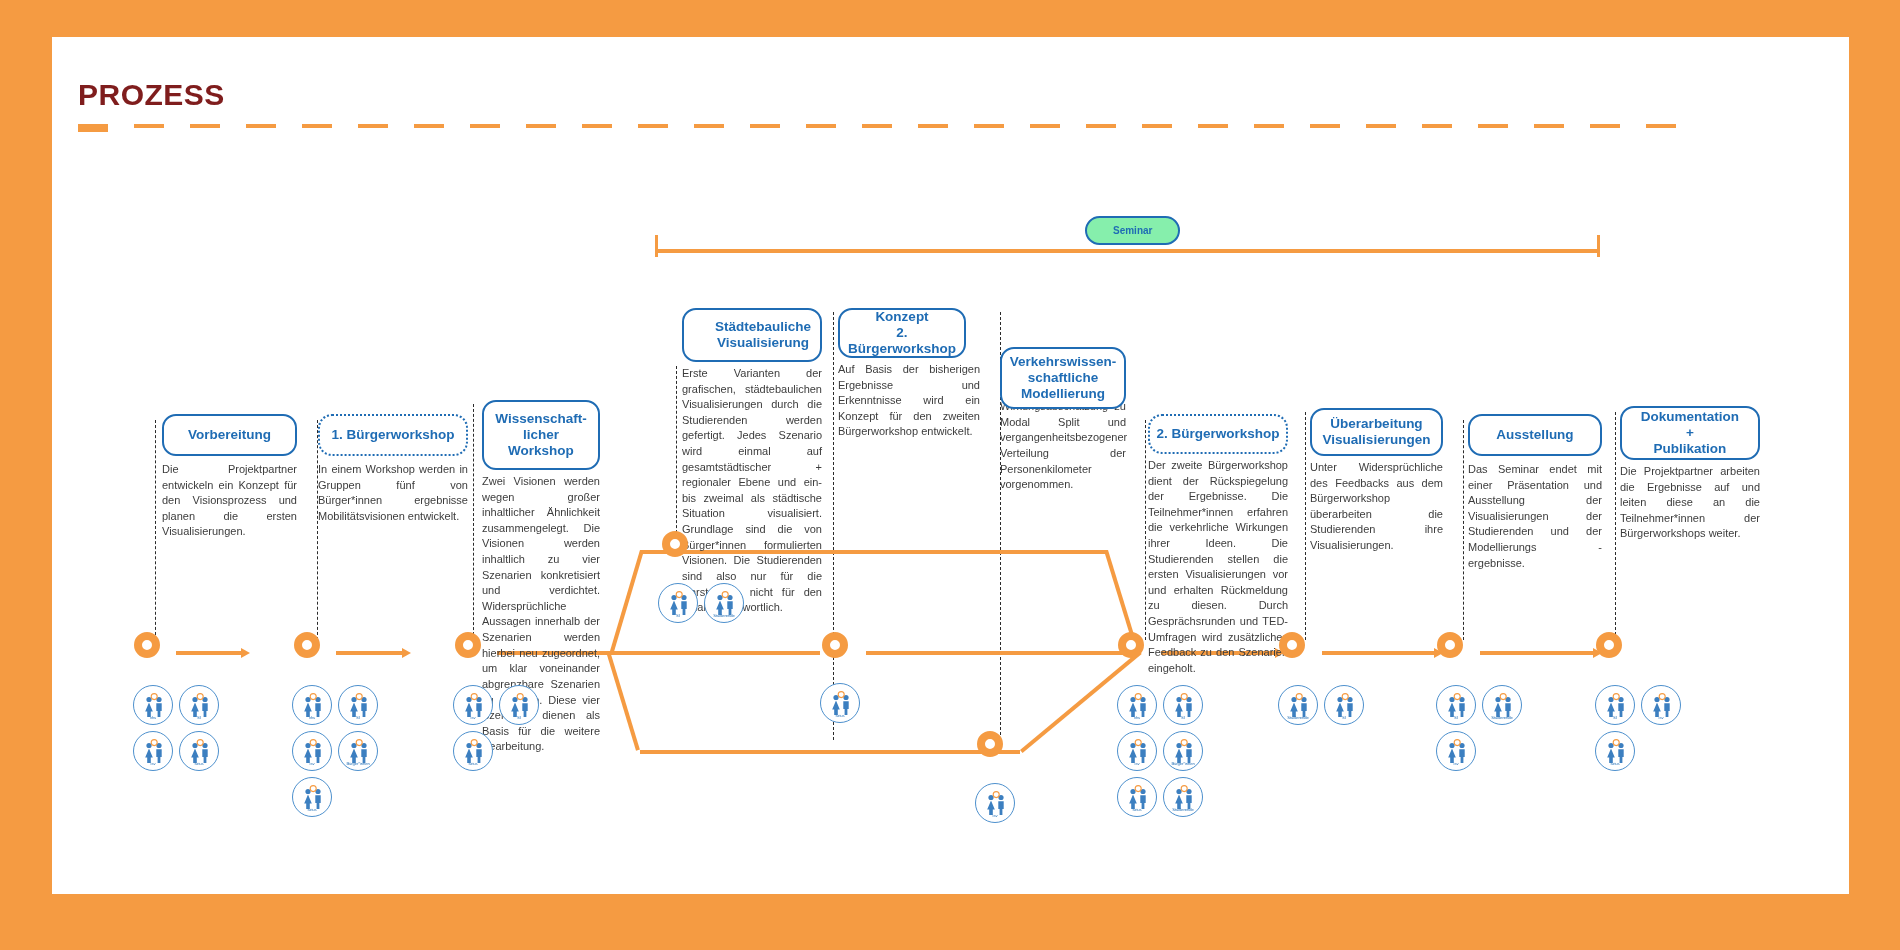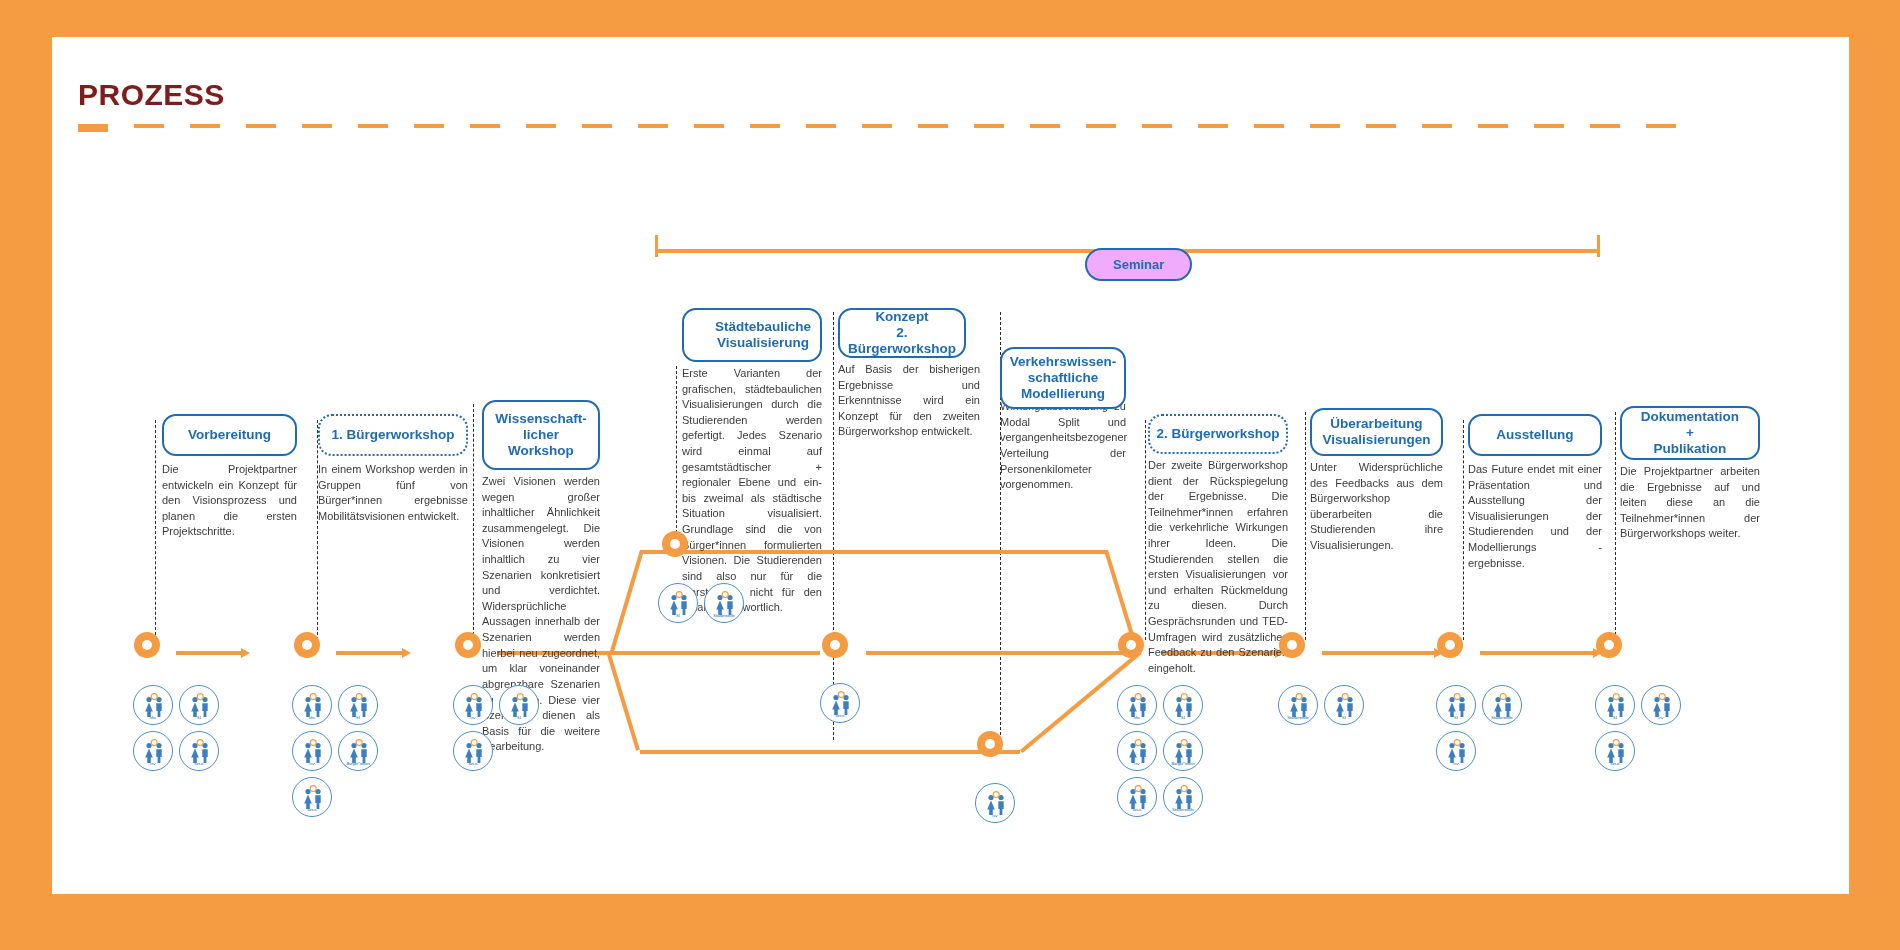--- a/index.html
+++ b/index.html
@@ -44,25 +44,24 @@
   }
   .dashrule i {
     display:block; float:left; width:30px; height:4px;
     background:#F59B42; margin-right:26px;
   }
 
   
   .seminar-pill {
     position:absolute; left:0; top:0;
     border:2px solid #1F6CB4; border-radius:18px;
-    background:#f0abfc; color:#1F6CB4;
-    font-size:13px; font-weight:bold;
+    background:#86efac; color:#1F6CB4;
+    font-size:10px; font-weight:bold;
     padding:7px 26px; white-space:nowrap;
     z-index:6;
-    margin-top:32px;
   }
   .bracket-line { position:absolute; background:#F59B42; }
 
   
   .stage-box {
     position:absolute;
     border:2px solid #1F6CB4;
     border-radius:14px;
     color:#1F6CB4; background:#fff;
     font-size:13.5px; font-weight:bold; line-height:1.2;
@@ -198,21 +197,21 @@
       <div class="node" style="left: 294px; top: 632px;"></div>
       <div class="node" style="left: 455px; top: 632px;"></div>
       <div class="node" style="left: 662px; top: 531px;"></div>
       <div class="node" style="left: 822px; top: 632px;"></div>
       <div class="node" style="left: 977px; top: 731px;"></div>
       <div class="node" style="left: 1118px; top: 632px;"></div>
       <div class="node" style="left: 1279px; top: 632px;"></div>
       <div class="node" style="left: 1437px; top: 632px;"></div>
       <div class="node" style="left: 1596px; top: 632px;"></div>
       <div class="stage-box" style="left: 162px; top: 414px; width: 135px; height: 42px; white-space: pre-line;">Vorbereitung</div>
-      <div class="stage-desc" style="left: 162px; top: 462px; width: 135px;">Die Projektpartner entwickeln ein Konzept für den Visionsprozess und planen die ersten Projektschritte.</div>
+      <div class="stage-desc" style="left: 162px; top: 462px; width: 135px;">Die Projektpartner entwickeln ein Konzept für den Visionsprozess und planen die ersten Visualisierungen.</div>
       <div class="stage-box dotted" style="left: 318px; top: 414px; width: 150px; height: 42px; white-space: pre-line;">1. Bürgerworkshop</div>
       <div class="stage-desc" style="left: 318px; top: 462px; width: 150px;">In einem Workshop werden in Gruppen fünf von Bürger*innen ergebnisse Mobilitätsvisionen entwickelt.</div>
       <div class="stage-box" style="left: 482px; top: 400px; width: 118px; height: 70px; white-space: pre-line;">Wissenschaft-
 licher
 Workshop</div>
       <div class="stage-desc" style="left: 482px; top: 474px; width: 118px;">Zwei Visionen werden wegen großer inhaltlicher Ähnlichkeit zusammengelegt. Die Visionen werden inhaltlich zu vier Szenarien konkretisiert und verdichtet. Widersprüchliche Aussagen innerhalb der Szenarien werden hierbei neu zugeordnet, um klar voneinander abgrenzbare Szenarien zu erhalten. Diese vier Szenarien dienen als Basis für die weitere Bearbeitung.</div>
       <div class="stage-box" style="left: 682px; top: 308px; width: 140px; height: 54px; white-space: pre-line; padding-left: 26px;">Städtebauliche
 Visualisierung</div>
       <div class="stage-desc" style="left: 682px; top: 366px; width: 140px;">Erste Varianten der grafischen, städtebaulichen Visualisierungen durch die Studierenden werden gefertigt. Jedes Szenario wird einmal auf gesamtstädtischer + regionaler Ebene und ein- bis zweimal als städtische Situation visualisiert. Grundlage sind die von Bürger*innen formulierten Visionen. Die Studierenden sind also nur für die Darstellung, nicht für den Inhalt verantwortlich.</div>
       <div class="stage-box" style="left: 838px; top: 308px; width: 128px; height: 50px; white-space: pre-line;">Konzept
@@ -221,21 +220,21 @@
       <div class="stage-box" style="left: 1000px; top: 302px; width: 126px; height: 62px; white-space: pre-line; margin-top: 45px;">Verkehrswissen-
 schaftliche
 Modellierung</div>
       <div class="stage-desc" style="left: 1000px; top: 368px; width: 126px;">Für jedes Szenario wird eine Wirkungsabschätzung zu Modal Split und vergangenheitsbezogener Verteilung der Personenkilometer vorgenommen.</div>
       <div class="stage-box dotted" style="left: 1148px; top: 414px; width: 140px; height: 40px; white-space: pre-line;">2. Bürgerworkshop</div>
       <div class="stage-desc" style="left: 1148px; top: 458px; width: 140px;">Der zweite Bürgerworkshop dient der Rückspiegelung der Ergebnisse. Die Teilnehmer*innen erfahren die verkehrliche Wirkungen ihrer Ideen. Die Studierenden stellen die ersten Visualisierungen vor und erhalten Rückmeldung zu diesen. Durch Gesprächsrunden und TED-Umfragen wird zusätzliches Feedback zu den Szenarien eingeholt.</div>
       <div class="stage-box" style="left: 1310px; top: 408px; width: 133px; height: 48px; white-space: pre-line;">Überarbeitung
 Visualisierungen</div>
       <div class="stage-desc" style="left: 1310px; top: 460px; width: 133px;">Unter Widersprüchliche des Feedbacks aus dem Bürgerworkshop überarbeiten die Studierenden ihre Visualisierungen.</div>
       <div class="stage-box" style="left: 1468px; top: 414px; width: 134px; height: 42px; white-space: pre-line;">Ausstellung</div>
-      <div class="stage-desc" style="left: 1468px; top: 462px; width: 134px;">Das Future endet mit einer Präsentation und Ausstellung der Visualisierungen der Studierenden und der Modellierungs - ergebnisse.</div>
+      <div class="stage-desc" style="left: 1468px; top: 462px; width: 134px;">Das Seminar endet mit einer Präsentation und Ausstellung der Visualisierungen der Studierenden und der Modellierungs - ergebnisse.</div>
       <div class="stage-box" style="left: 1620px; top: 406px; width: 140px; height: 54px; white-space: pre-line;">Dokumentation
 +
 Publikation</div>
       <div class="stage-desc" style="left: 1620px; top: 464px; width: 140px;">Die Projektpartner arbeiten die Ergebnisse auf und leiten diese an die Teilnehmer*innen der Bürgerworkshops weiter.</div>
       <div class="actor" style="left: 133px; top: 685px;">
         <svg width="40" height="40" viewBox="0 0 40 40">
           <g stroke="#1F6CB4" fill="#3C7FC0">
             <circle cx="15" cy="13.5" r="2.6" fill="#3C7FC0" stroke="none"></circle>
             <path d="M15 16.6 L11.2 25.5 L13.2 25.5 L13.2 31 L16.8 31 L16.8 25.5 L18.8 25.5 Z" fill="#3C7FC0" stroke="none"></path>
             <circle cx="25" cy="13.5" r="2.6" fill="#3C7FC0" stroke="none"></circle>

